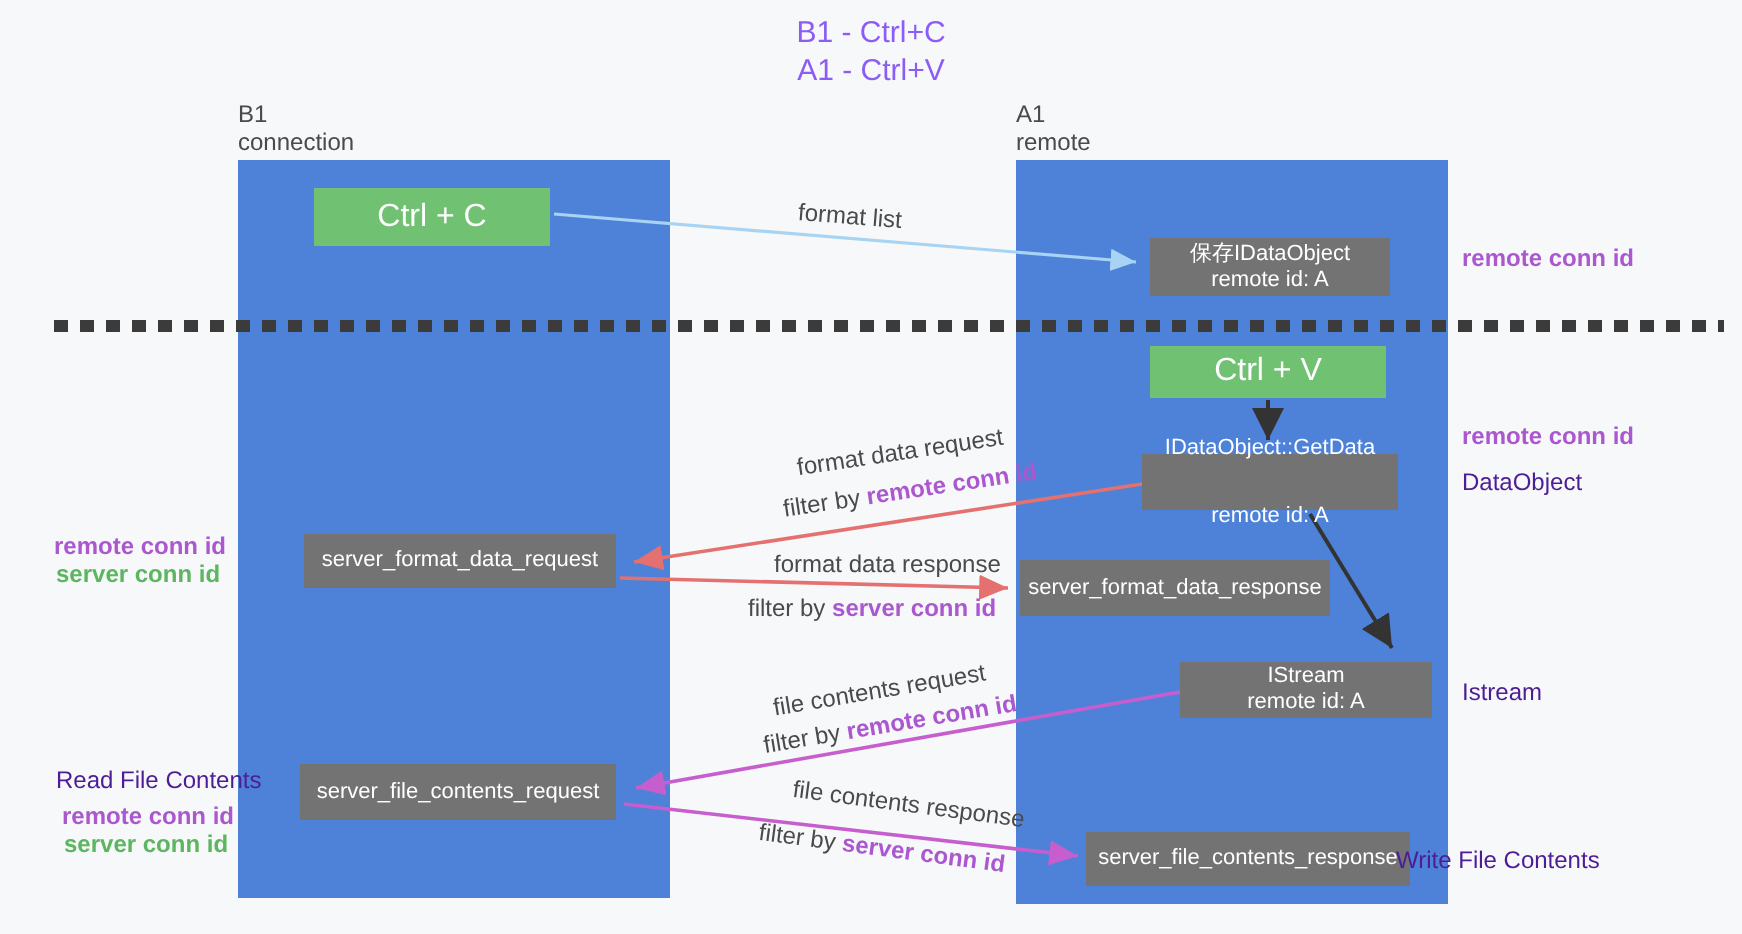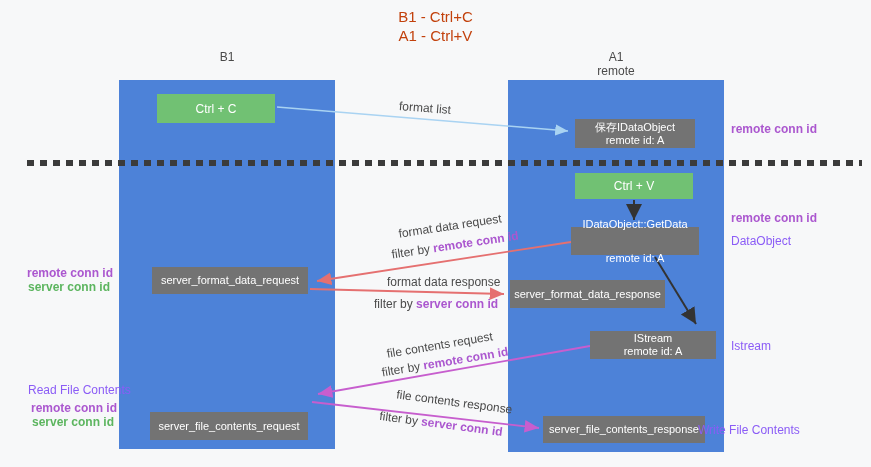--- a/index.html
+++ b/index.html
@@ -2,54 +2,55 @@
 <html><head>
 <meta charset="utf-8">
 <style>
   html,body{margin:0;padding:0;background:#f7f8f9;}
   #canvas{
     position:relative;width:871px;height:467px;overflow:hidden;
     font-family:"Liberation Sans",sans-serif;color:#404040;background:#f7f8f9;
   }
   .abs{position:absolute;}
   .title{
-    left:0;right:0;top:7px;text-align:center;font-size:15px;line-height:19px;color:#c2410c;
+    left:0;right:0;top:7px;text-align:center;font-size:15px;line-height:19px;color:#8b5cf6;
   }
   .col{
     background:#4d82d8;position:absolute;
   }
   .col-header{
-    position:absolute;text-align:center;font-size:12px;line-height:14px;color:#4a4a4a;
+    position:absolute;font-size:12px;line-height:14px;color:#4a4a4a;
   }
   .box{
     position:absolute;display:flex;flex-direction:column;align-items:center;justify-content:center;
     color:#fff;text-align:center;white-space:nowrap;
   }
   .box.orange{background:#737373;font-size:11px;line-height:13px;}
-  .box.green{background:#71c173;font-size:12px;}
+  .box.green{background:#71c173;font-size:16px;}
   .lbl{position:absolute;font-size:12px;white-space:nowrap;}
-  .lbl.dark{color:#8b5cf6;}
+  .lbl.dark{color:#4c1d95;}
   .lbl.purple{color:#ab57cf;font-weight:bold;}
   .lbl.greentx{color:#5cb55f;font-weight:bold;}
   .alabel{position:absolute;font-size:12px;color:#4a4a4a;white-space:nowrap;transform-origin:center;}
   .alabel .pv{color:#ab57cf;font-weight:bold;}
   svg.overlay{position:absolute;left:0;top:0;pointer-events:none;}
 </style>
 </head>
 <body>
 
 <div id="canvas">
 
   <div class="abs title">
     <div>B1 - Ctrl+C</div>
     <div>A1 - Ctrl+V</div>
   </div>
 
   <div class="col-header" style="left:119px;top:50px;width:216px;">
     <div>B1</div>
+    <div>connection</div>
   </div>
   <div class="col-header" style="left:508px;top:50px;width:216px;">
     <div>A1</div>
     <div>remote</div>
   </div>
 
   <div class="col" style="left:119px;top:80px;width:216px;height:369px;"></div>
   <div class="col" style="left:508px;top:80px;width:216px;height:372px;"></div>
 
   <svg class="overlay" width="871" height="467" viewBox="0 0 871 467">
@@ -109,21 +110,21 @@
 
   <div class="box orange" style="left:152px;top:267px;width:156px;height:27px;">
     <span>server_format_data_request</span>
   </div>
 
   <div class="box orange" style="left:590px;top:331px;width:126px;height:28px;">
     <span>IStream</span>
     <span>remote id: A</span>
   </div>
 
-  <div class="box orange" style="left:150px;top:382px;width:158px;height:28px;margin-top:30px;">
+  <div class="box orange" style="left:150px;top:382px;width:158px;height:28px;">
     <span>server_file_contents_request</span>
   </div>
 
   <div class="box orange" style="left:543px;top:416px;width:162px;height:27px;">
     <span>server_file_contents_response</span>
   </div>
 
   <div class="alabel" style="left:399px;top:101px;transform:rotate(4.5deg);">
     <span>format list</span>
   </div>

